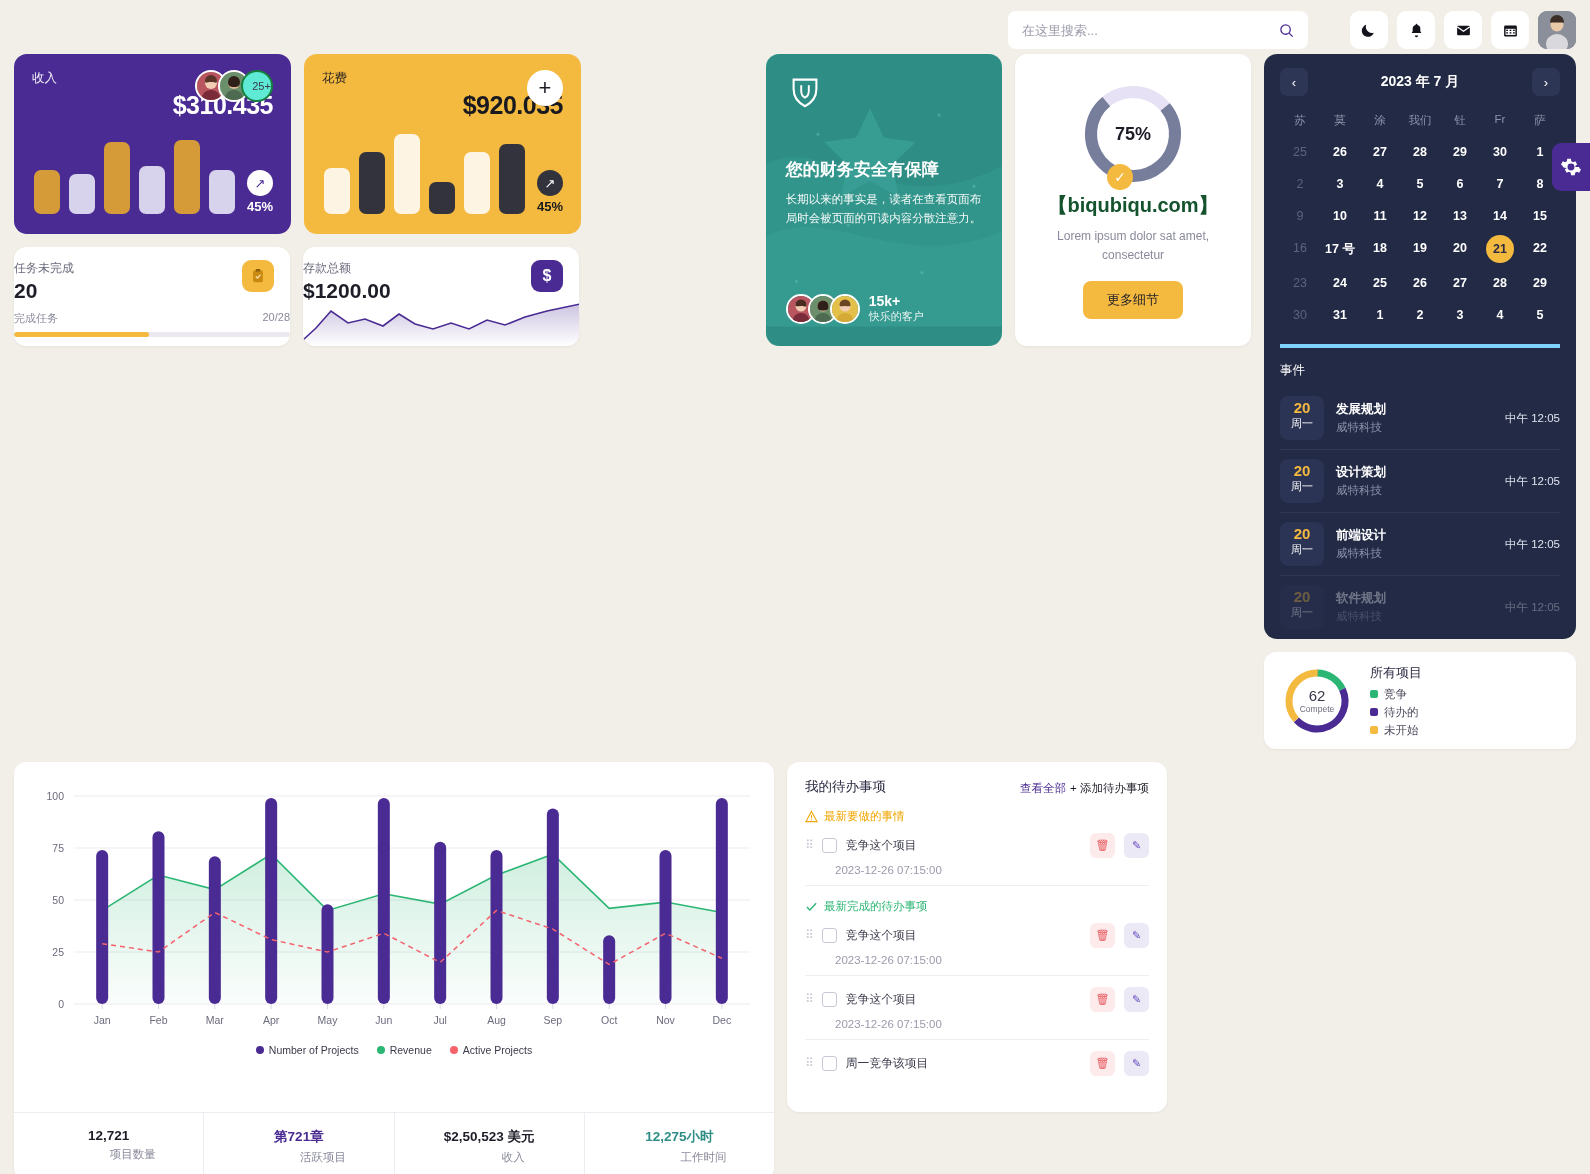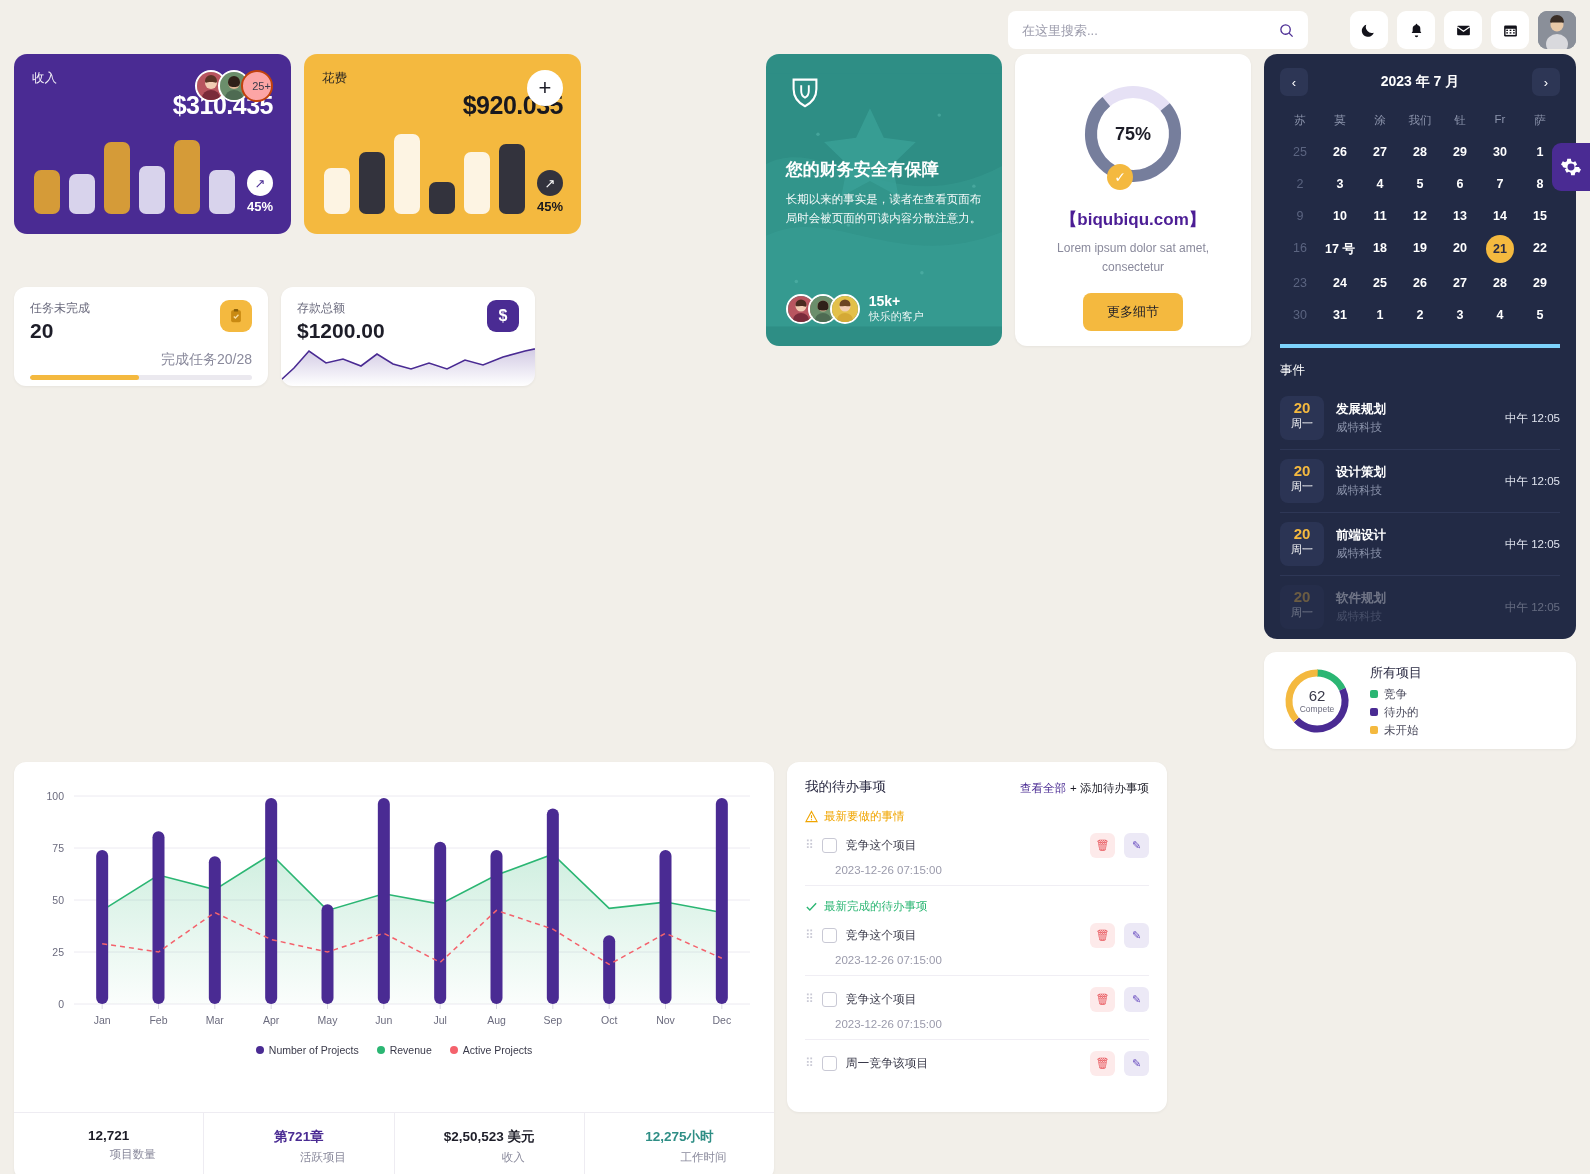--- a/index.html
+++ b/index.html
@@ -38,55 +38,55 @@
   
   .statgrid { display: flex; gap: 13px; }
   .stat-big { width: 277px; height: 180px; border-radius: 13px; padding: 16px 18px; position: relative; overflow: hidden; }
   .stat-purple { background: #4a2b93; color: #fff; }
   .stat-yellow { background: #f4b93f; color: #18181f; }
   .stat-label { font-size: 12.5px; font-weight: 400; opacity: .92; }
   .stat-value { font-size: 25px; font-weight: 700; margin-top: 4px; letter-spacing: -0.5px; text-align: right; }
   .avstack { position: absolute; top: 16px; right: 18px; display: flex; }
   .avstack .av { width: 32px; height: 32px; border-radius: 50%; border: 2px solid #fff; margin-left: -9px; overflow: hidden; background:#ccc; }
   .avstack .av:first-child { margin-left: 0; }
-  .av-more { width: 32px; height: 32px; border-radius: 50%; background: #fca5a5; color: #3a3a4a; font-size: 11px;
-    display: flex; align-items: center; justify-content: center; margin-left: -9px; border: 2px solid #c2410c; padding-left: 9px; }
+  .av-more { width: 32px; height: 32px; border-radius: 50%; background: #5eead4; color: #3a3a4a; font-size: 11px;
+    display: flex; align-items: center; justify-content: center; margin-left: -9px; border: 2px solid #15803d; padding-left: 9px; }
   .plus-btn { position: absolute; top: 16px; right: 18px; width: 36px; height: 36px; border-radius: 50%; background: #fff;
     display: flex; align-items: center; justify-content: center; font-size: 22px; color: #1d1d28; cursor: pointer; }
   .minibars { position: absolute; bottom: 20px; left: 20px; display: flex; align-items: flex-end; gap: 9px; height: 80px; }
   .minibars span { width: 26px; border-radius: 7px; display: block; }
   .pct-badge { position: absolute; bottom: 20px; right: 18px; text-align: center; }
   .pct-circle { width: 26px; height: 26px; border-radius: 50%; display: flex; align-items: center; justify-content: center;
      margin: 0 auto 3px; font-size: 13px; }
   .pct-text { font-size: 13px; font-weight: 700; }
 
-  .stat-small { width: 254px; height: 99px; padding: 13px 16px; position: relative; overflow: hidden; margin-top: 40px; }
+  .stat-small { width: 276px; height: 99px; padding: 13px 0; position: relative; overflow: hidden; }
   .ss-label { font-size: 12px; color: #6b6b7e; }
   .ss-value { font-size: 21px; font-weight: 700; margin-top: 2px; color: #1d1d28; }
   .ss-icon { position: absolute; top: 13px; right: 16px; width: 32px; height: 32px; border-radius: 9px;
     display: flex; align-items: center; justify-content: center; font-size: 16px; font-weight: 700; }
-  .prog-row { display: flex; justify-content: flex-end; font-size: 14px; color: #8a8a9c; margin-top: 8px; }
+  .prog-row { display: flex; justify-content: space-between; font-size: 11px; color: #8a8a9c; margin-top: 8px; }
   .prog-track { height: 5px; background: #ebe9ef; border-radius: 3px; margin-top: 6px; overflow: hidden; }
   .prog-fill { height: 100%; background: #f4b93f; border-radius: 3px; }
 
   
   .promo { width: 273px; height: 292px; border-radius: 13px; position: relative; overflow: hidden;
     background: #2e8e85; color: #fff; padding: 18px 20px; }
   .promo h3 { font-size: 17px; font-weight: 700; margin-top: 44px; position: relative; z-index: 2; }
   .promo p { font-size: 11.5px; line-height: 1.65; margin-top: 9px; position: relative; z-index: 2; opacity: .95; }
   .promo-foot { position: absolute; bottom: 22px; left: 20px; display: flex; align-items: center; gap: 9px; z-index: 2; }
   .promo-foot .num { font-size: 14px; font-weight: 700; }
   .promo-foot .sub { font-size: 11px; opacity: .9; }
 
   
   .circlecard { width: 273px; height: 292px; padding: 18px; text-align: center; position: relative; }
   .donut-wrap { position: relative; width: 104px; height: 104px; margin: 10px auto 0; }
   .donut-check { position: absolute; bottom: -4px; left: 26px; width: 26px; height: 26px; border-radius: 50%;
     background: #f4b93f; color: #fff; display: flex; align-items: center; justify-content: center; font-size: 14px; }
-  .cc-title { font-size: 17px; font-weight: 700; margin-top: 22px; color: #4c1d95; }
+  .cc-title { font-size: 20px; font-weight: 700; margin-top: 6px; color: #14532d; }
   .cc-sub { font-size: 12px; color: #8a8a9c; margin-top: 8px; line-height: 1.6; }
   .cc-btn { margin-top: 16px; background: #f4b93f; border: none; border-radius: 8px; padding: 10px 24px;
     font-size: 13px; color: #1d1d28; cursor: pointer; font-family: "Liberation Sans", sans-serif; }
 
   
   .calcard { background: #222a45; border-radius: 13px; color: #fff; padding: 14px 16px; height: 585px; overflow: hidden; }
   .calhead { display: flex; align-items: center; justify-content: space-between; margin-bottom: 12px; }
   .cal-nav { width: 28px; height: 28px; border-radius: 7px; background: #2d3655; display: flex; align-items: center;
     justify-content: center; cursor: pointer; font-size: 13px; }
   .cal-title { font-size: 14px; font-weight: 700; }

